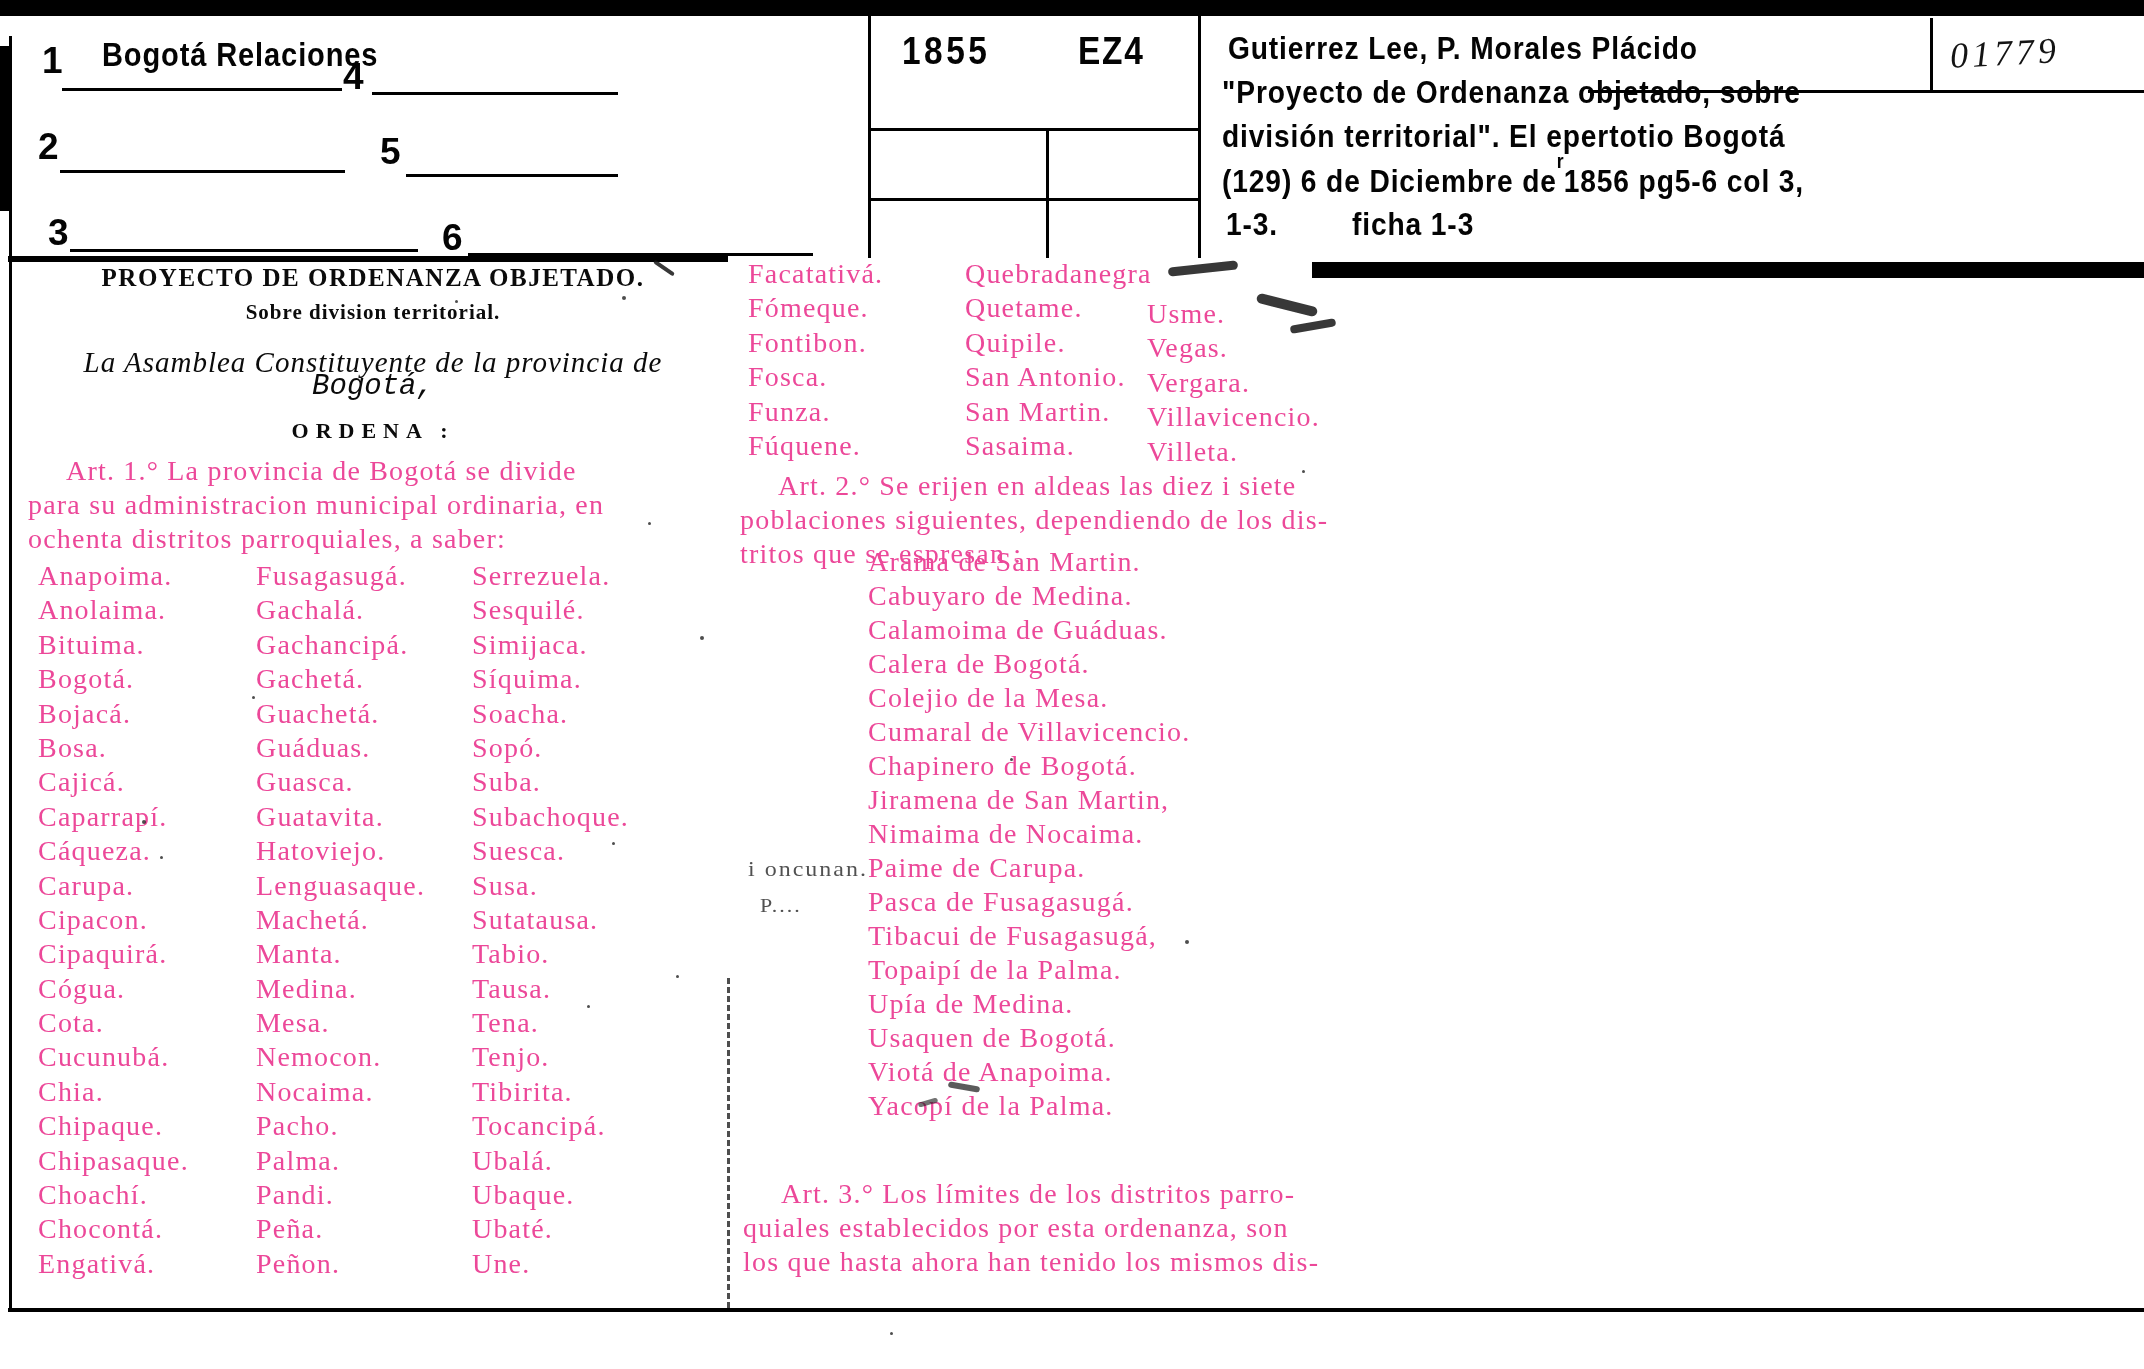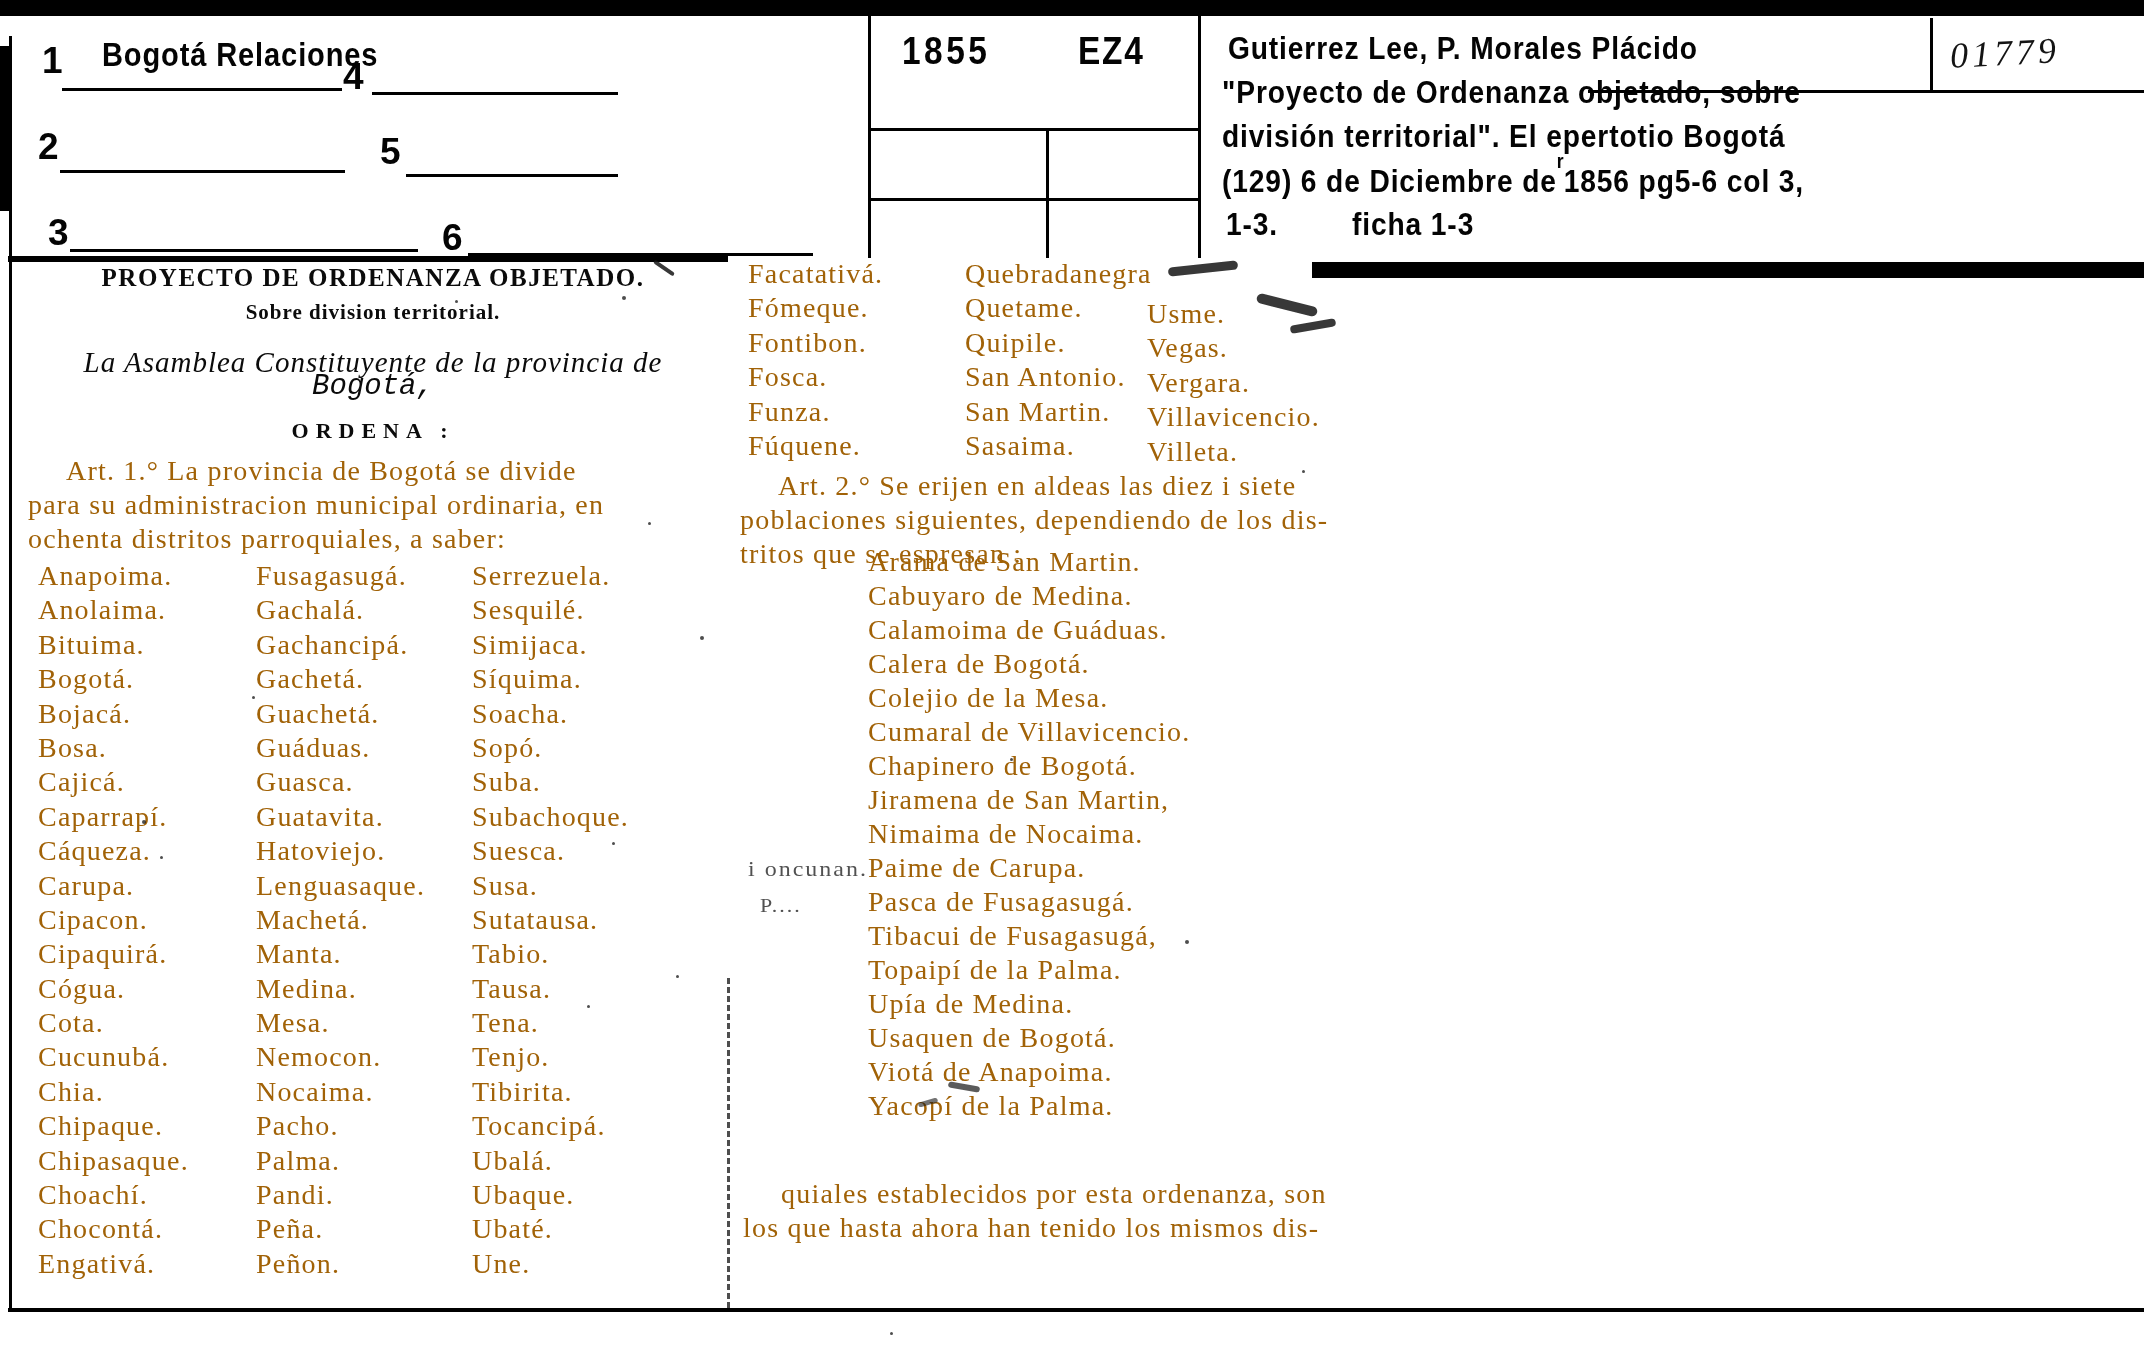--- a/index.html
+++ b/index.html
@@ -4,21 +4,21 @@
 <style>
   html,body{margin:0;padding:0;background:#e8e8e8;}
   .card{position:relative;width:2144px;height:1369px;background:#ffffff;overflow:hidden;
         font-family:"Liberation Serif",serif;color:#0b0b0b;}
   .abs{position:absolute;}
   .hline{background:#000;height:3px;}
   .vline{background:#000;width:3px;}
   .hand{font-family:"Liberation Sans",sans-serif;font-weight:700;color:#040404;
         transform:scaleX(.88);transform-origin:left top;letter-spacing:1px;white-space:nowrap;}
   .handnum{font-family:"Liberation Sans",sans-serif;font-weight:700;font-size:37px;color:#040404;}
-  .serif{font-family:"Liberation Serif",serif;font-size:28px;letter-spacing:1.2px;white-space:nowrap;color:#a16207;}
+  .serif{font-family:"Liberation Serif",serif;font-size:28px;letter-spacing:1.2px;white-space:nowrap;color:#ec4899;}
   .center{text-align:center;}
   .dcol div{height:34.4px;white-space:nowrap;}
   .mcol div{height:34.4px;white-space:nowrap;}
   .acol div{height:34px;white-space:nowrap;}
   .para div{height:34px;white-space:nowrap;}
   .para div:first-child{text-indent:38px;}
   .speck{position:absolute;background:#111;border-radius:50%;opacity:.75;}
   .smudge{position:absolute;background:#151515;border-radius:5px;opacity:.85;}
   .ghost{position:absolute;font-family:"Liberation Serif",serif;color:#262626;opacity:.8;
          letter-spacing:2px;transform:scaleY(.85);white-space:nowrap;}
@@ -199,20 +199,21 @@
       <div>Pasca de Fusagasugá.</div>
       <div>Tibacui de Fusagasugá,</div>
       <div>Topaipí de la Palma.</div>
       <div>Upía de Medina.</div>
       <div>Usaquen de Bogotá.</div>
       <div>Viotá de Anapoima.</div>
       <div>Yacopí de la Palma.</div>
     </div>
 
   <div class="abs serif para" style="left:743px;top:1178px;">
+      <div>Art. 3.° Los límites de los distritos parro-</div>
       <div>quiales establecidos por esta ordenanza, son</div>
       <div>los que hasta ahora han tenido los mismos dis-</div>
     </div>
 
   <div class="ghost" style="left:748px;top:856px;font-size:24px;">i  oncunan.</div>
   <div class="ghost" style="left:760px;top:893px;font-size:22px;">P....</div>
 
   <div class="smudge" style="left:1256px;top:300px;width:62px;height:10px;transform:rotate(14deg);"></div>
   <div class="smudge" style="left:1290px;top:322px;width:46px;height:8px;transform:rotate(-10deg);"></div>
   <div class="smudge" style="left:1168px;top:264px;width:70px;height:9px;transform:rotate(-6deg);"></div>

